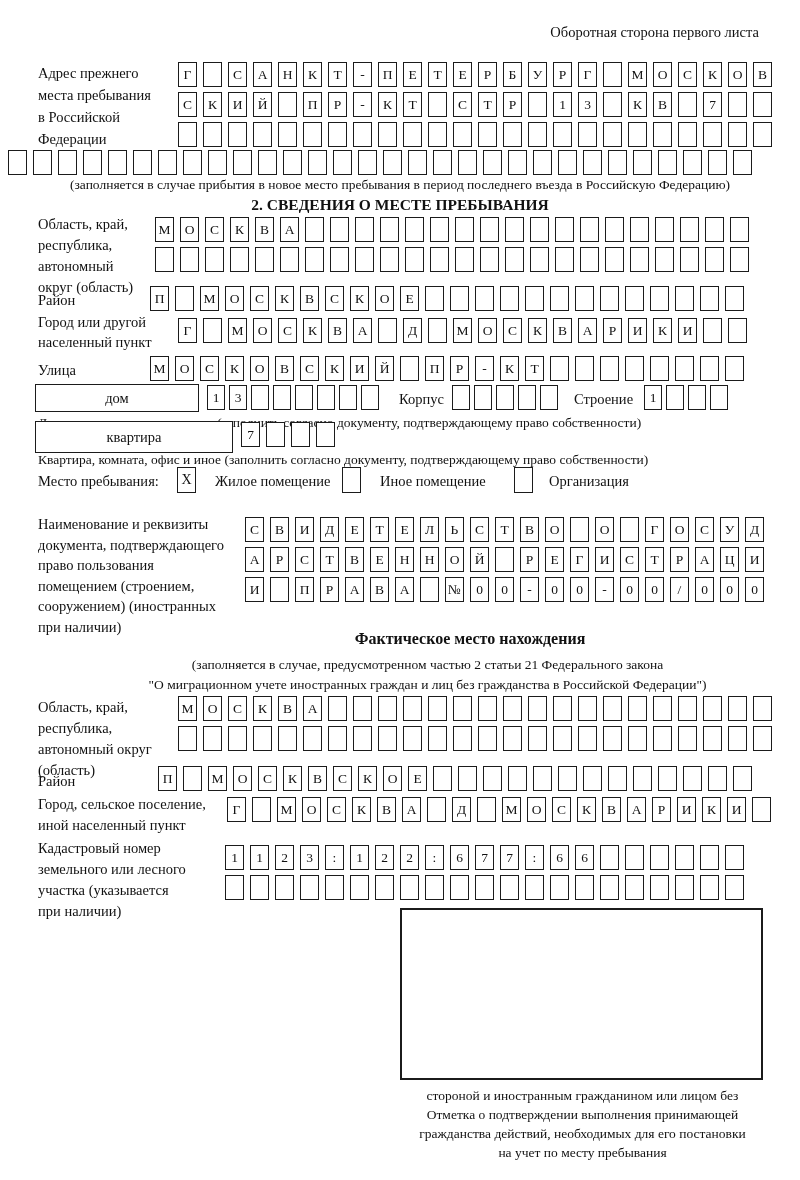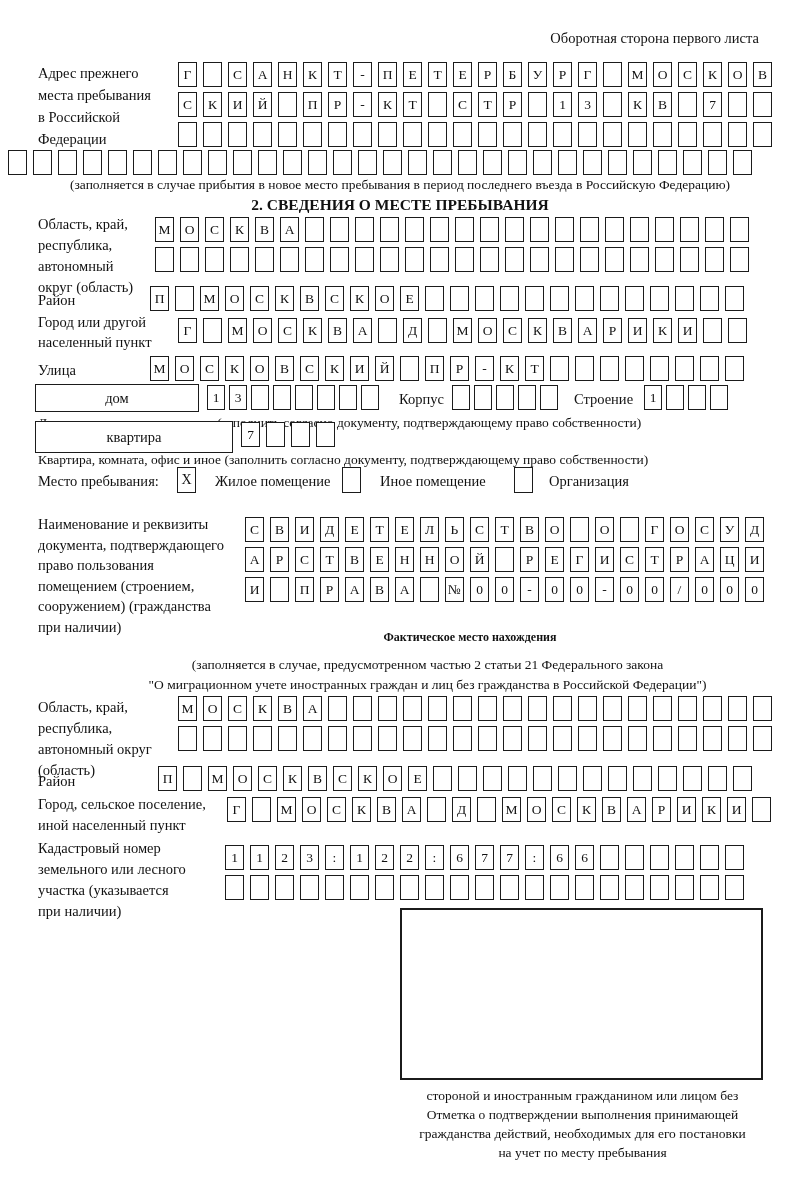--- a/index.html
+++ b/index.html
@@ -29,21 +29,21 @@
     width:19px;height:26px;box-sizing:border-box;border:1.6px solid #1b1b1b;
     display:flex;align-items:center;justify-content:center;font-size:14px;
   }
   .stamp{box-sizing:border-box;border:2px solid #1b1b1b;background:#fff;}
 </style>
 </head>
 <body>
 
 <div id="page">
 
-  <div class="abs lbl" style="top:28px;right:41px;">Оборотная сторона первого листа</div>
+  <div class="abs lbl" style="top:22px;right:41px;">Оборотная сторона первого листа</div>
 
   <div class="abs lbl" style="left:38px;top:62px;line-height:22px;">
       <div>Адрес прежнего</div>
       <div>места пребывания</div>
       <div>в Российской</div>
       <div>Федерации</div>
     </div>
   <div class="abs cells" style="left:178px;top:62px;">
       <span class="cell">Г</span>
       <span class="cell"></span>
@@ -346,21 +346,21 @@
   <span class="abs checkbox" style="left:342px;top:467px;"></span>
   <div class="abs lbl" style="left:380px;top:471px;">Иное помещение</div>
   <span class="abs checkbox" style="left:514px;top:467px;"></span>
   <div class="abs lbl" style="left:549px;top:471px;">Организация</div>
 
   <div class="abs lbl" style="left:38px;top:514px;line-height:20.5px;">
       <div>Наименование и реквизиты</div>
       <div>документа, подтверждающего</div>
       <div>право пользования</div>
       <div>помещением (строением,</div>
-      <div>сооружением) (гражданства</div>
+      <div>сооружением) (иностранных</div>
       <div>при наличии)</div>
     </div>
   <div class="abs cells" style="left:245px;top:517px;">
       <span class="cell">С</span>
       <span class="cell">В</span>
       <span class="cell">И</span>
       <span class="cell">Д</span>
       <span class="cell">Е</span>
       <span class="cell">Т</span>
       <span class="cell">Е</span>
@@ -419,21 +419,21 @@
       <span class="cell">0</span>
       <span class="cell">-</span>
       <span class="cell">0</span>
       <span class="cell">0</span>
       <span class="cell">/</span>
       <span class="cell">0</span>
       <span class="cell">0</span>
       <span class="cell">0</span>
     </div>
 
-  <div class="abs bold ctr" style="left:280px;top:630px;width:380px;font-size:12px;">Фактическое место нахождения</div>
+  <div class="abs bold ctr" style="left:280px;top:630px;width:380px;font-size:16px;">Фактическое место нахождения</div>
   <div class="abs note ctr" style="left:55px;top:655px;width:745px;line-height:20px;">
       <div>(заполняется в случае, предусмотренном частью 2 статьи 21 Федерального закона</div>
       <div>"О миграционном учете иностранных граждан и лиц без гражданства в Российской Федерации")</div>
     </div>
 
   <div class="abs lbl" style="left:38px;top:697px;">
       <div>Область, край,</div>
       <div>республика,</div>
       <div>автономный округ</div>
       <div>(область)</div>

